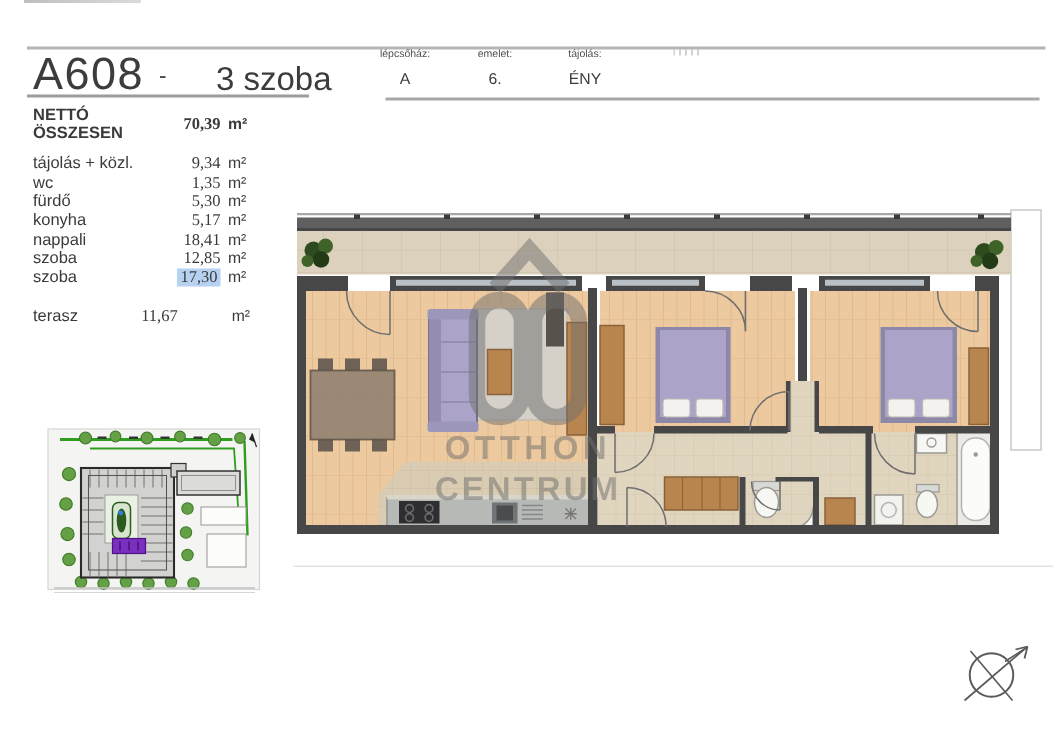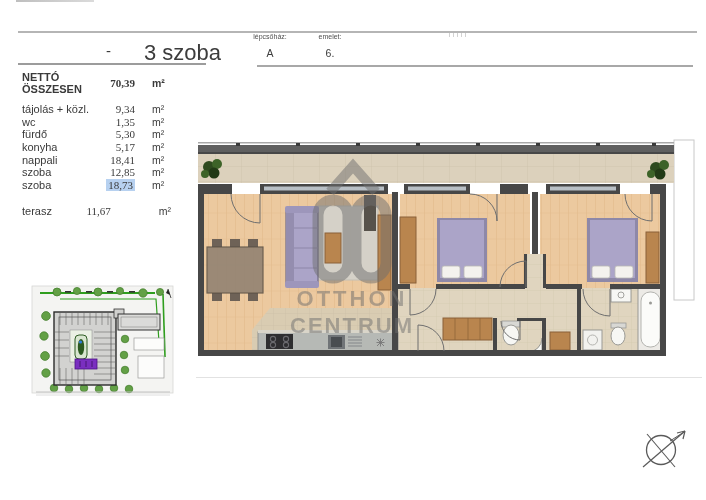--- a/index.html
+++ b/index.html
@@ -18,50 +18,55 @@
   .info-col{width:56px;text-align:center;margin-right:4px;}
   .info-label{font-size:7px;color:#4f4f4f;}
   .info-value{font-size:10.5px;color:#3c3c3c;margin-top:7px;}
   .faint-artifact{position:absolute;left:449px;top:33px;width:18px;height:4px;opacity:.45;
     background:repeating-linear-gradient(to right,#9a9a9a 0 1px,transparent 1px 4px);}
   
   #measure{position:absolute;left:22px;top:77px;width:152px;font-size:11px;color:#3a3a3a;}
   .mrow{display:flex;align-items:center;height:12.7px;}
   .mrow .lbl{flex:1;}
   .mrow .val{width:40px;text-align:right;font-family:Liberation Serif, serif;}
-  .mrow .unit{width:22px;padding-left:17px;font-size:10.5px;}
+  .mrow .unit{width:22px;padding-left:5px;font-size:10.5px;}
   .mrow.total{font-weight:bold;margin-bottom:13px;}
   .mrow.terrace{margin-top:13px;gap:31px;}
   .val .hl{padding:0 2px;}
   
   .plan-bottom-border{position:absolute;left:196px;top:377px;width:506px;height:1px;background:#e2e2e2;}
   svg{display:block;}
 </style>
 </head>
 <body>
 
 <div id="page">
 
   <div class="topsmudge"></div>
   <div class="rule-top"></div>
 
+  <div class="unit-id">A608</div>
   <div class="dash">-</div>
   <div class="room-count">3 szoba</div>
   <div class="rule-left"></div>
   <div class="rule-right"></div>
 
   <div class="info-table">
     <div class="info-col">
       <div class="info-label">lépcsőház:</div>
       <div class="info-value">A</div>
     </div>
     <div class="info-col">
       <div class="info-label">emelet:</div>
       <div class="info-value">6.</div>
     </div>
+    <div class="info-col">
+      <div class="info-label">tájolás:</div>
+      <div class="info-value">ÉNY</div>
+    </div>
   </div>
   <div class="faint-artifact"></div>
 
   <div id="measure">
       <div class="mrow total">
         <span class="lbl">NETTÓ ÖSSZESEN</span>
         <span class="val">70,39</span>
         <span class="unit">m²</span>
       </div>
       <div class="mrow">
@@ -89,21 +94,21 @@
         <span class="val">18,41</span>
         <span class="unit">m²</span>
       </div>
       <div class="mrow">
         <span class="lbl">szoba</span>
         <span class="val">12,85</span>
         <span class="unit">m²</span>
       </div>
       <div class="mrow">
         <span class="lbl">szoba</span>
-        <span class="val"><span class="hl" style="background: rgb(183, 209, 240);">18,73</span></span>
+        <span class="val"><span class="hl" style="background: rgb(183, 209, 240);">17,30</span></span>
         <span class="unit">m²</span>
       </div>
       <div class="mrow terrace">
         <span class="lbl">terasz</span>
         <span class="val">11,67</span>
         <span class="unit">m²</span>
       </div>
     </div>
 
   <svg style="position:absolute;left:190px;top:122px" width="516" height="258" viewBox="0 0 516 258">

